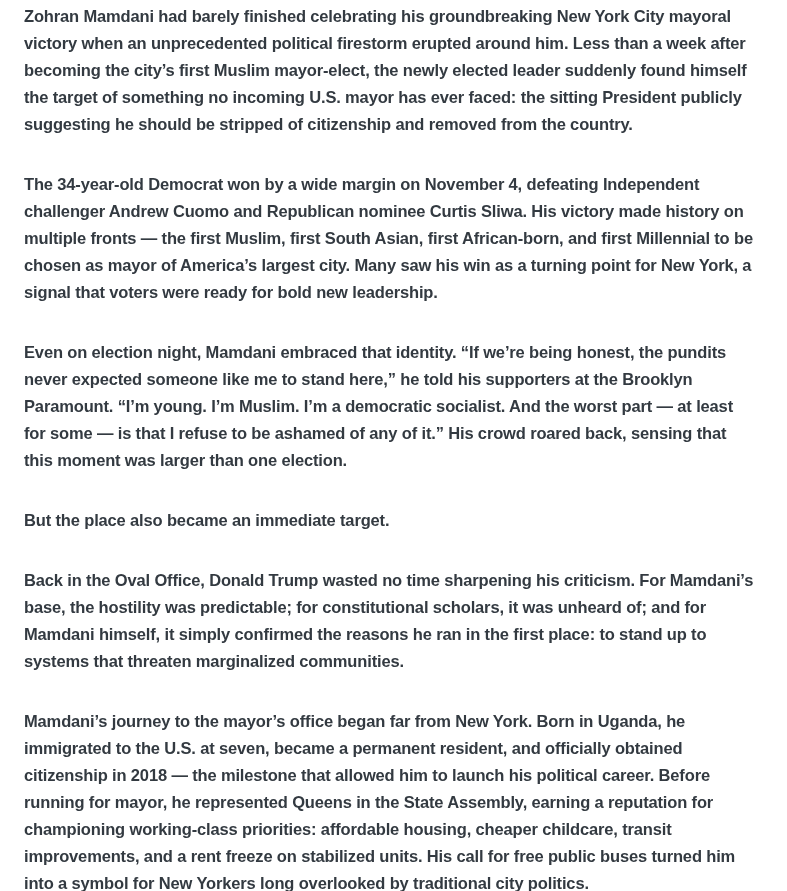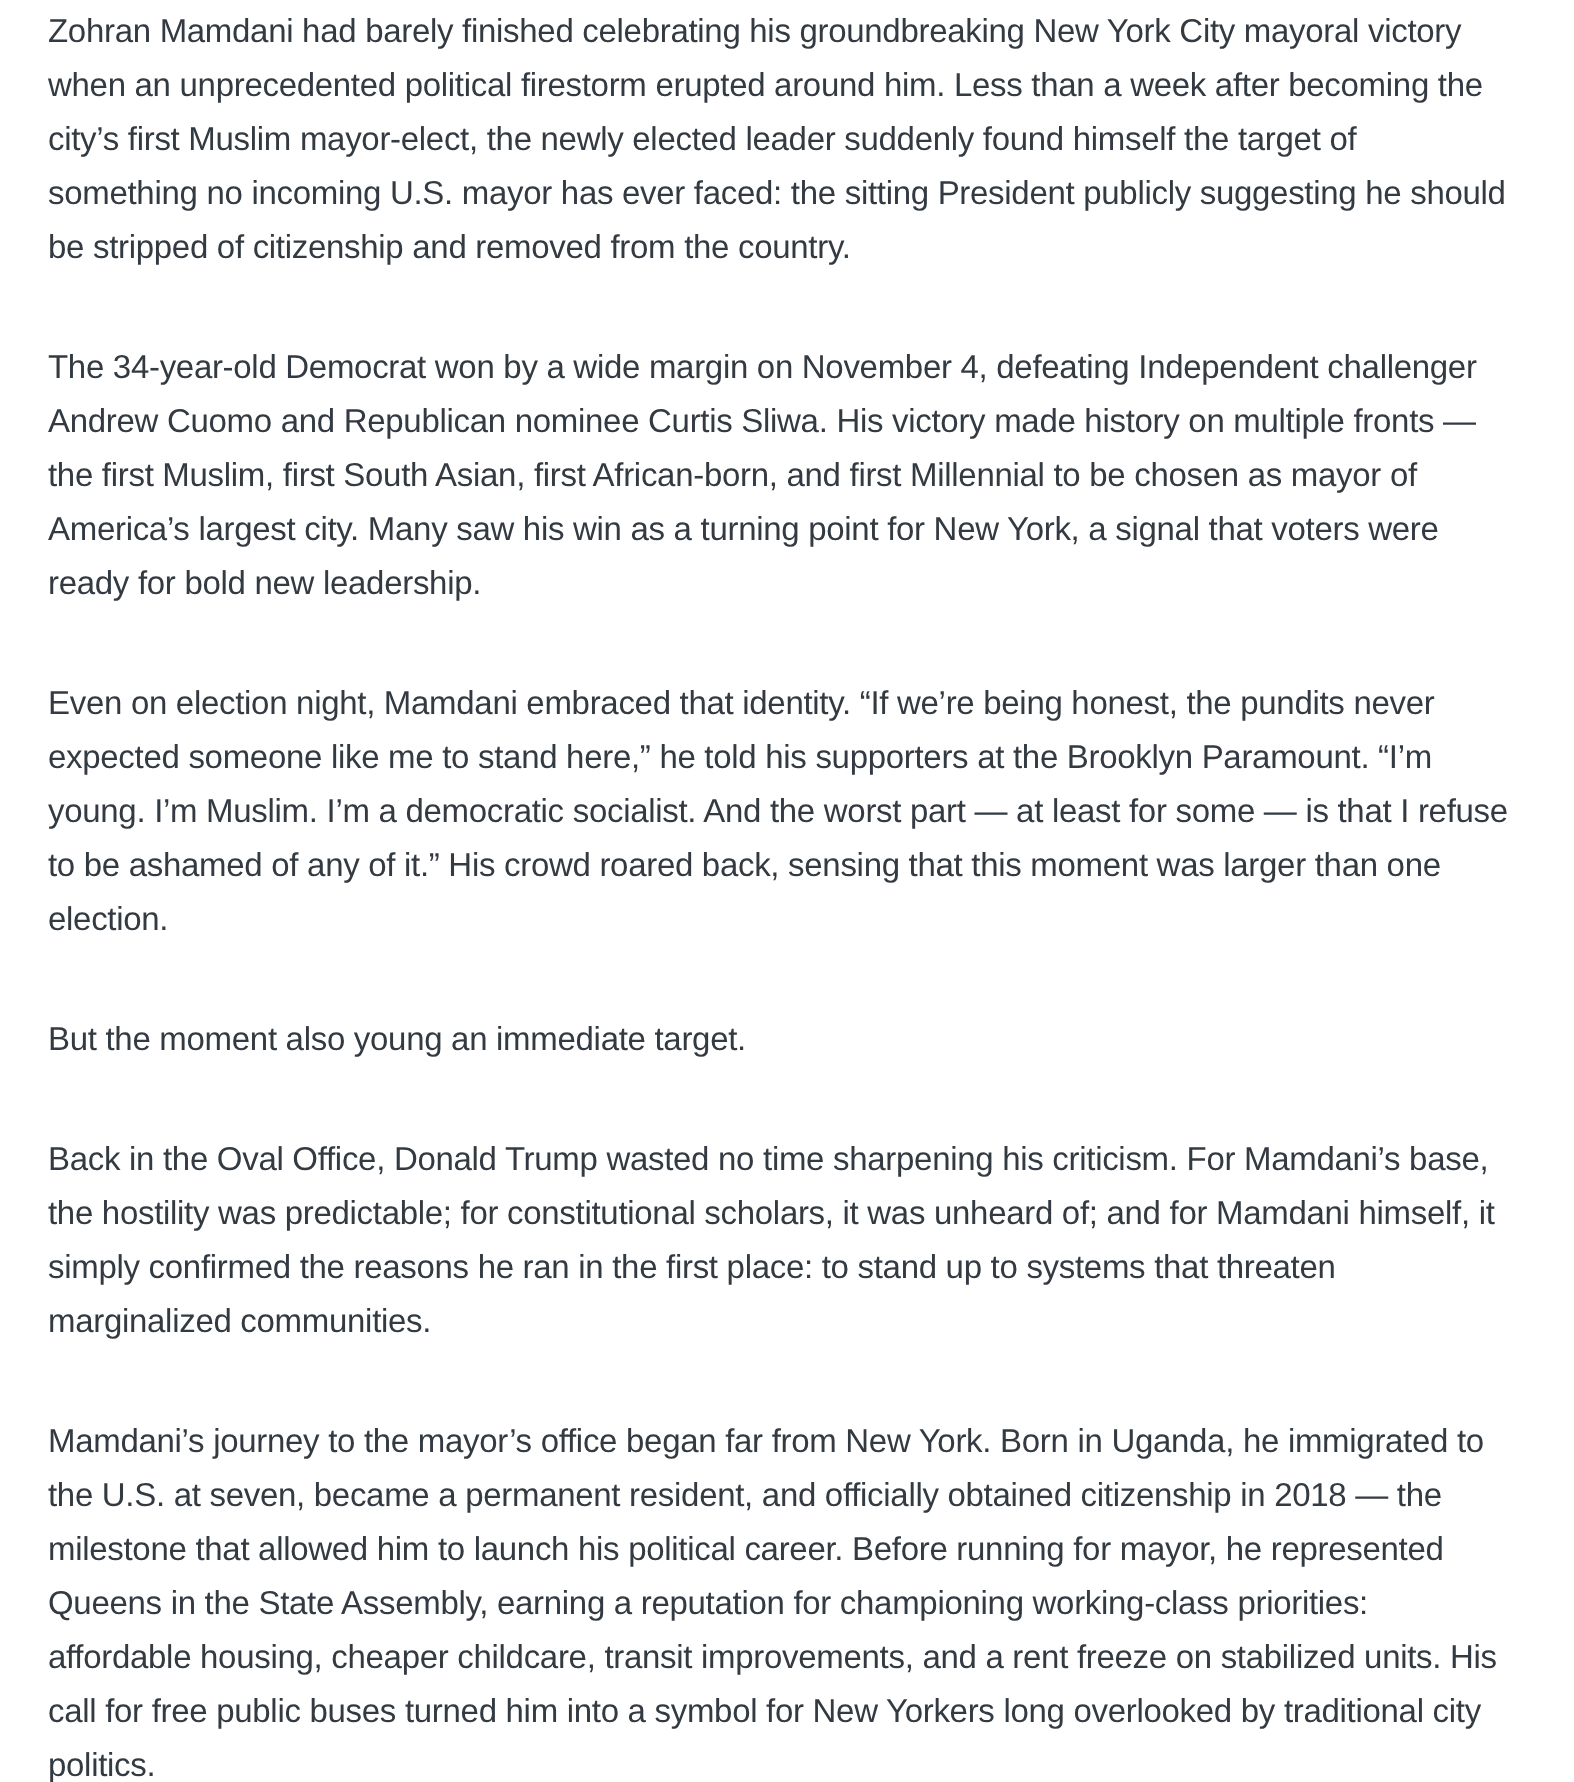--- a/index.html
+++ b/index.html
@@ -18,28 +18,29 @@
     width: 787px;
     padding: 3px 32px 0 24px;
   }
   .article p {
     margin: 0 0 33px 0;
     font-size: 16.5px;
     line-height: 27px;
     color: #333a41;
     letter-spacing: -0.15px;
     text-align: left;
+    font-weight: bold;
   }
   .article p:last-child {
     margin-bottom: 0;
   }
 </style>
 </head>
 <body>
 
 <main class="article">
   <p>Zohran Mamdani had barely finished celebrating his groundbreaking New York City mayoral victory when an unprecedented political firestorm erupted around him. Less than a week after becoming the city’s first Muslim mayor-elect, the newly elected leader suddenly found himself the target of something no incoming U.S. mayor has ever faced: the sitting President publicly suggesting he should be stripped of citizenship and removed from the country.</p>
   <p>The 34-year-old Democrat won by a wide margin on November 4, defeating Independent challenger Andrew Cuomo and Republican nominee Curtis Sliwa. His victory made history on multiple fronts — the first Muslim, first South Asian, first African-born, and first Millennial to be chosen as mayor of America’s largest city. Many saw his win as a turning point for New York, a signal that voters were ready for bold new leadership.</p>
   <p>Even on election night, Mamdani embraced that identity. “If we’re being honest, the pundits never expected someone like me to stand here,” he told his supporters at the Brooklyn Paramount. “I’m young. I’m Muslim. I’m a democratic socialist. And the worst part — at least for some — is that I refuse to be ashamed of any of it.” His crowd roared back, sensing that this moment was larger than one election.</p>
-  <p>But the moment also young an immediate target.</p>
+  <p>But the place also became an immediate target.</p>
   <p>Back in the Oval Office, Donald Trump wasted no time sharpening his criticism. For Mamdani’s base, the hostility was predictable; for constitutional scholars, it was unheard of; and for Mamdani himself, it simply confirmed the reasons he ran in the first place: to stand up to systems that threaten marginalized communities.</p>
   <p>Mamdani’s journey to the mayor’s office began far from New York. Born in Uganda, he immigrated to the U.S. at seven, became a permanent resident, and officially obtained citizenship in 2018 — the milestone that allowed him to launch his political career. Before running for mayor, he represented Queens in the State Assembly, earning a reputation for championing working-class priorities: affordable housing, cheaper childcare, transit improvements, and a rent freeze on stabilized units. His call for free public buses turned him into a symbol for New Yorkers long overlooked by traditional city politics.</p>
 </main>
 
 </body></html>

